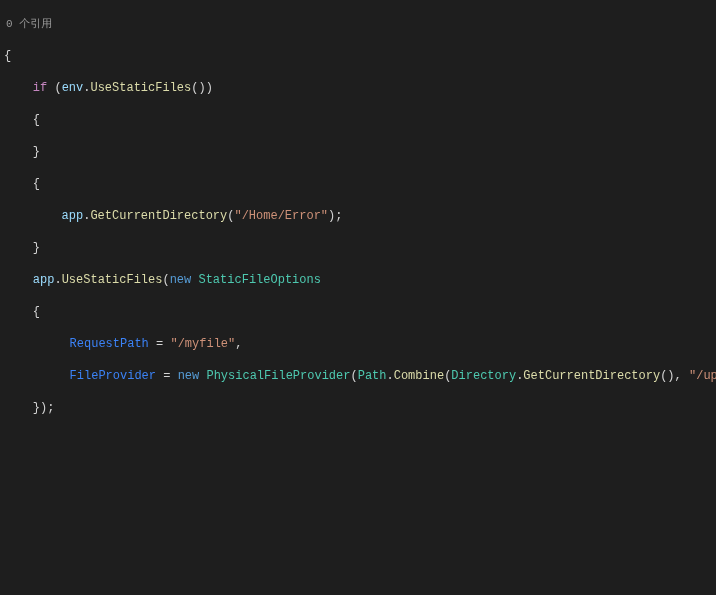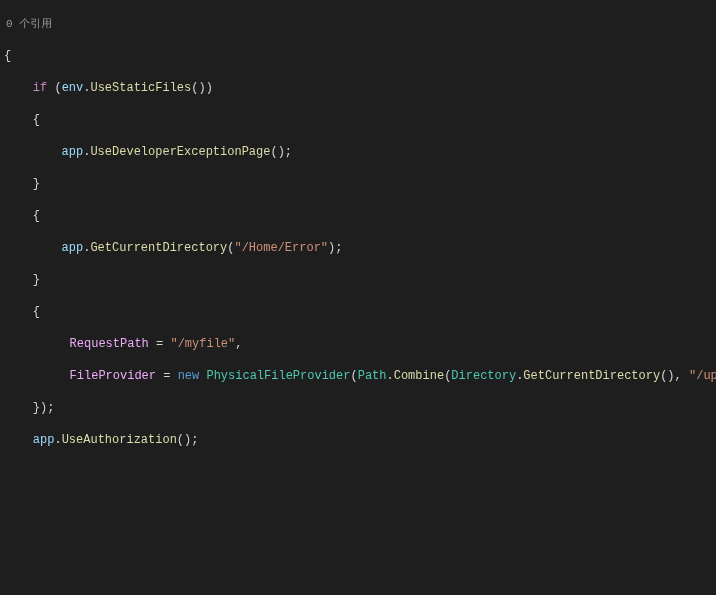--- a/index.html
+++ b/index.html
@@ -25,43 +25,42 @@
   .codelens {
     color: #999999;
     font-size: 11px;
     padding-left: 2px;
   }
   .kw { color: #569cd6; }
   .kw2 { color: #c586c0; }
   .type { color: #4ec9b0; }
   .method { color: #dcdcaa; }
   .param { color: #9cdcfe; }
-  .prop { color: #f0abfc; padding-left: 8px; }
+  .prop { color: #3b82f6; padding-left: 8px; }
   .str { color: #ce9178; }
   .punct { color: #d4d4d4; }
   .new { color: #569cd6; }
 </style>
 </head>
 <body>
 
 <div class="editor">
 <span class="line codelens">0 个引用</span>
 <span class="line"><span class="punct">{</span></span>
 <span class="line">    <span class="kw2">if</span><span class="punct"> (</span><span class="param">env</span><span class="punct">.</span><span class="method">UseStaticFiles</span><span class="punct">())</span></span>
 <span class="line"><span class="punct">    {</span></span>
-<span class="line">        <span class="param">app</span><span class="punct">.</span><span class="method">UseDeveloperExceptionPage</span><span class="punct">();</span></span>
 <span class="line"><span class="punct">    }</span></span>
 <span class="line"><span class="punct">    {</span></span>
 <span class="line">        <span class="param">app</span><span class="punct">.</span><span class="method">GetCurrentDirectory</span><span class="punct">(</span><span class="str">"/Home/Error"</span><span class="punct">);</span></span>
 <span class="line"><span class="punct">    }</span></span>
+<span class="line">    <span class="param">app</span><span class="punct">.</span><span class="method">UseStaticFiles</span><span class="punct">(</span><span class="new">new</span> <span class="type">StaticFileOptions</span></span>
 <span class="line"><span class="punct">    {</span></span>
 <span class="line">        <span class="prop">RequestPath</span><span class="punct"> = </span><span class="str">"/myfile"</span><span class="punct">,</span></span>
 <span class="line">        <span class="prop">FileProvider</span><span class="punct"> = </span><span class="new">new</span> <span class="type">PhysicalFileProvider</span><span class="punct">(</span><span class="type">Path</span><span class="punct">.</span><span class="method">Combine</span><span class="punct">(</span><span class="type">Directory</span><span class="punct">.</span><span class="method">GetCurrentDirectory</span><span class="punct">(), </span><span class="str">"/upfiles"</span></span>
 <span class="line"><span class="punct">    });</span></span>
-<span class="line">    <span class="param">app</span><span class="punct">.</span><span class="method">UseAuthorization</span><span class="punct">();</span></span>
 <span class="line"> </span>
 
 
 
 
 
 
 
 
 

